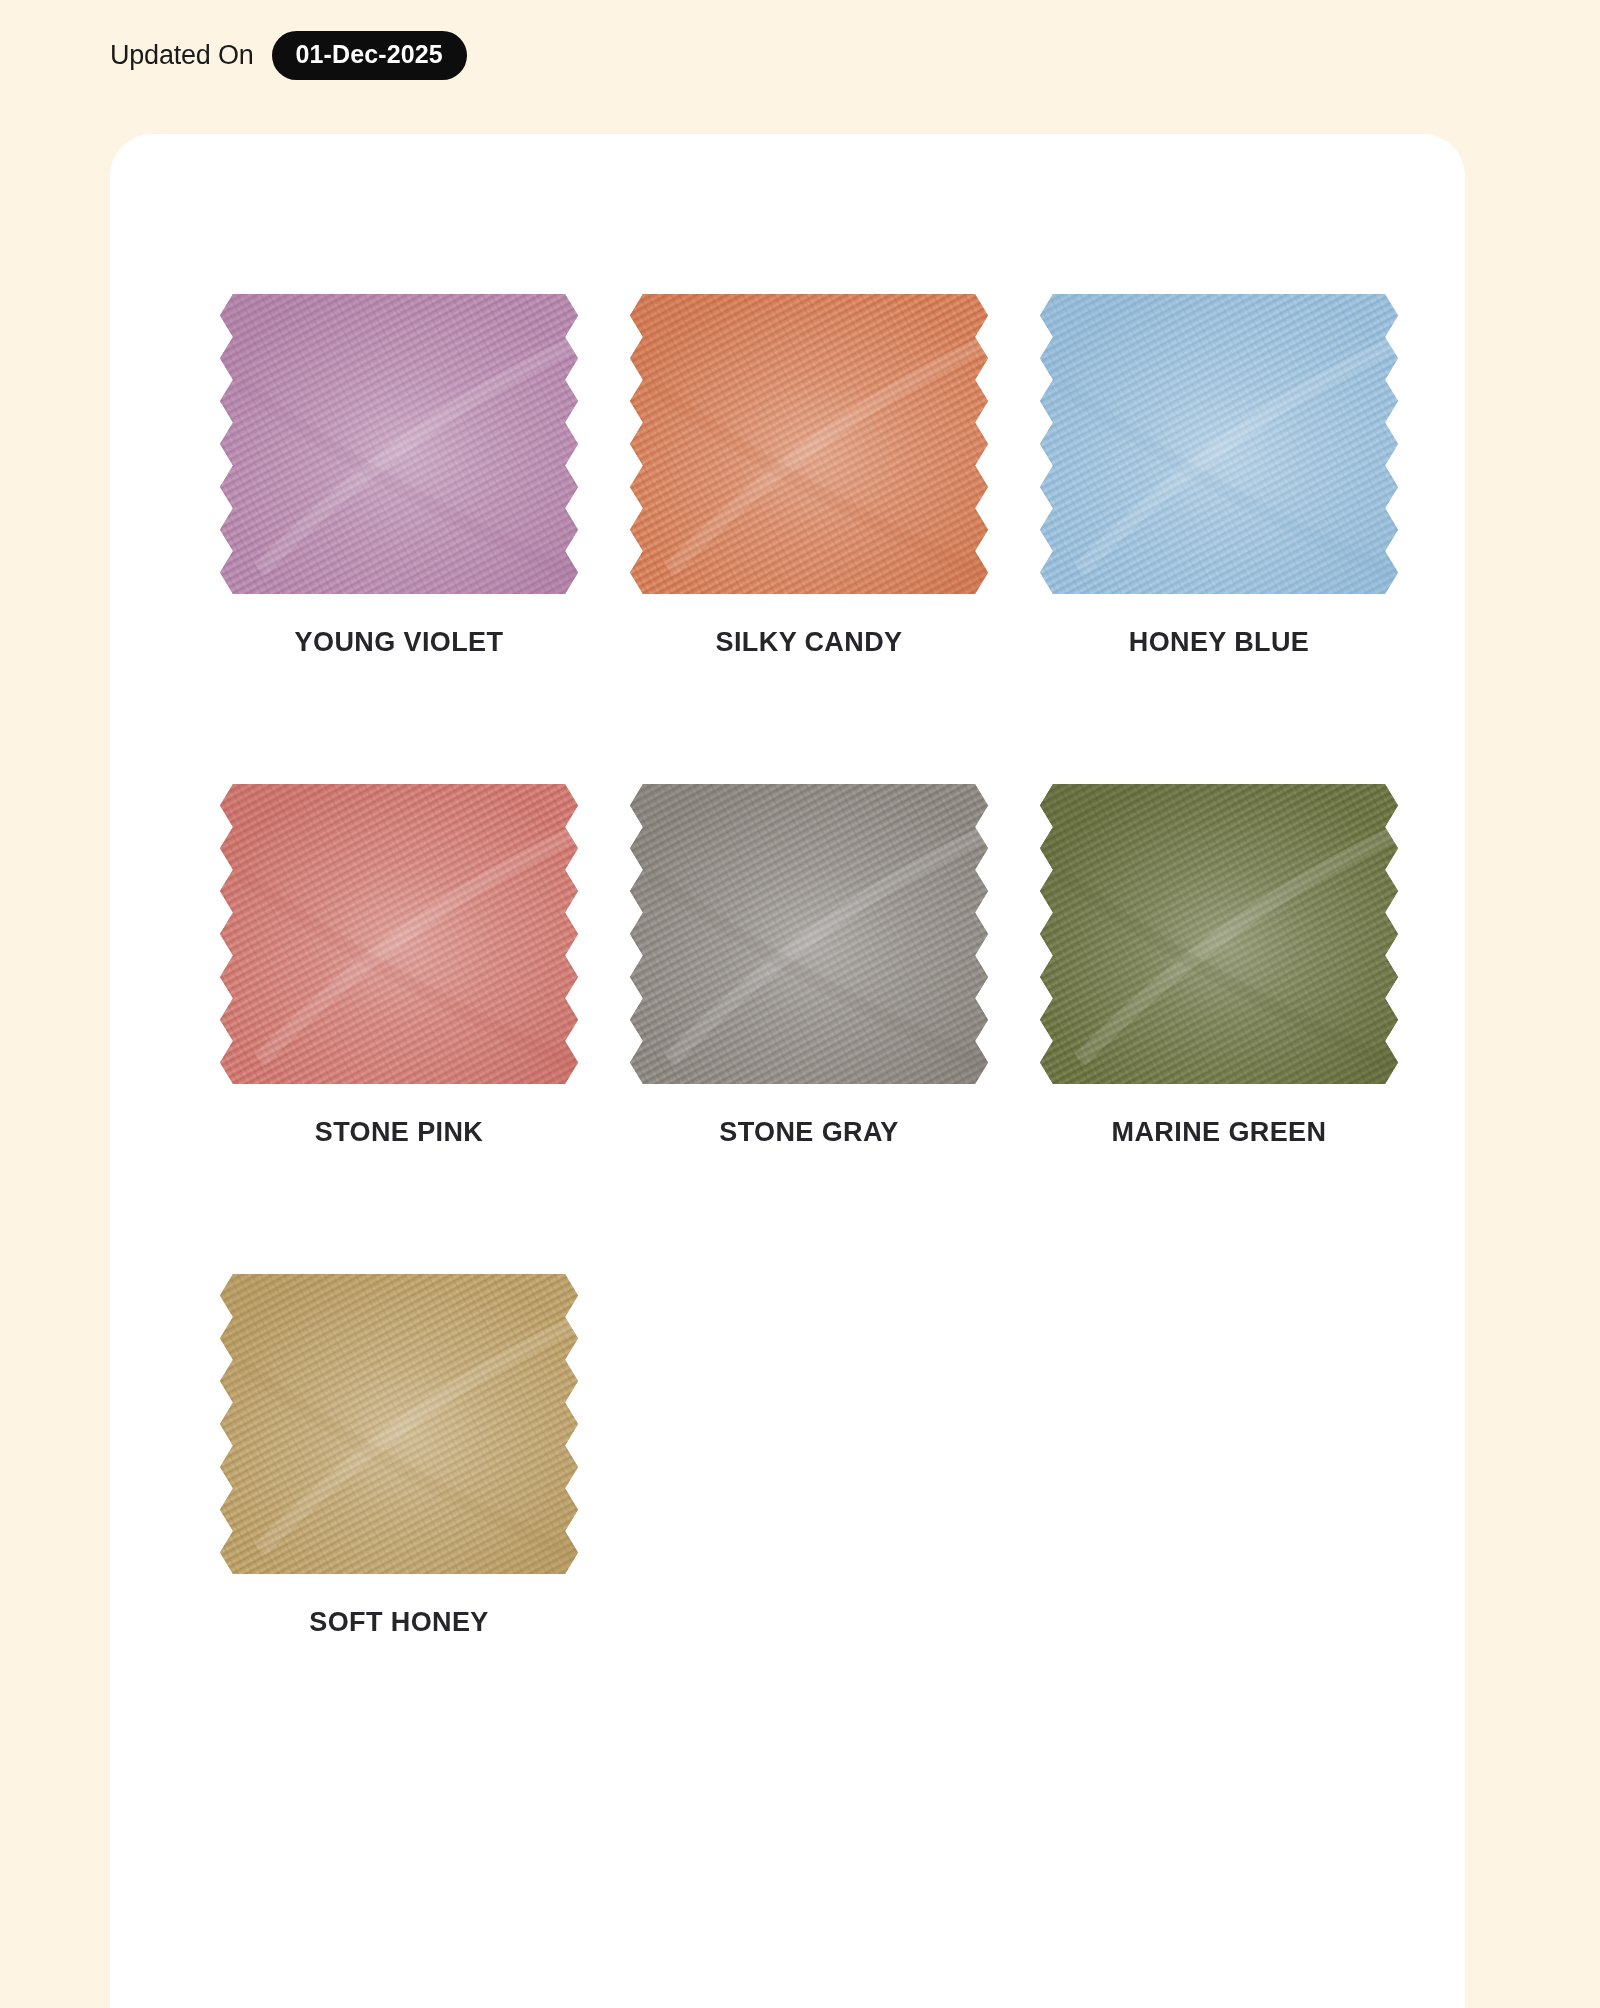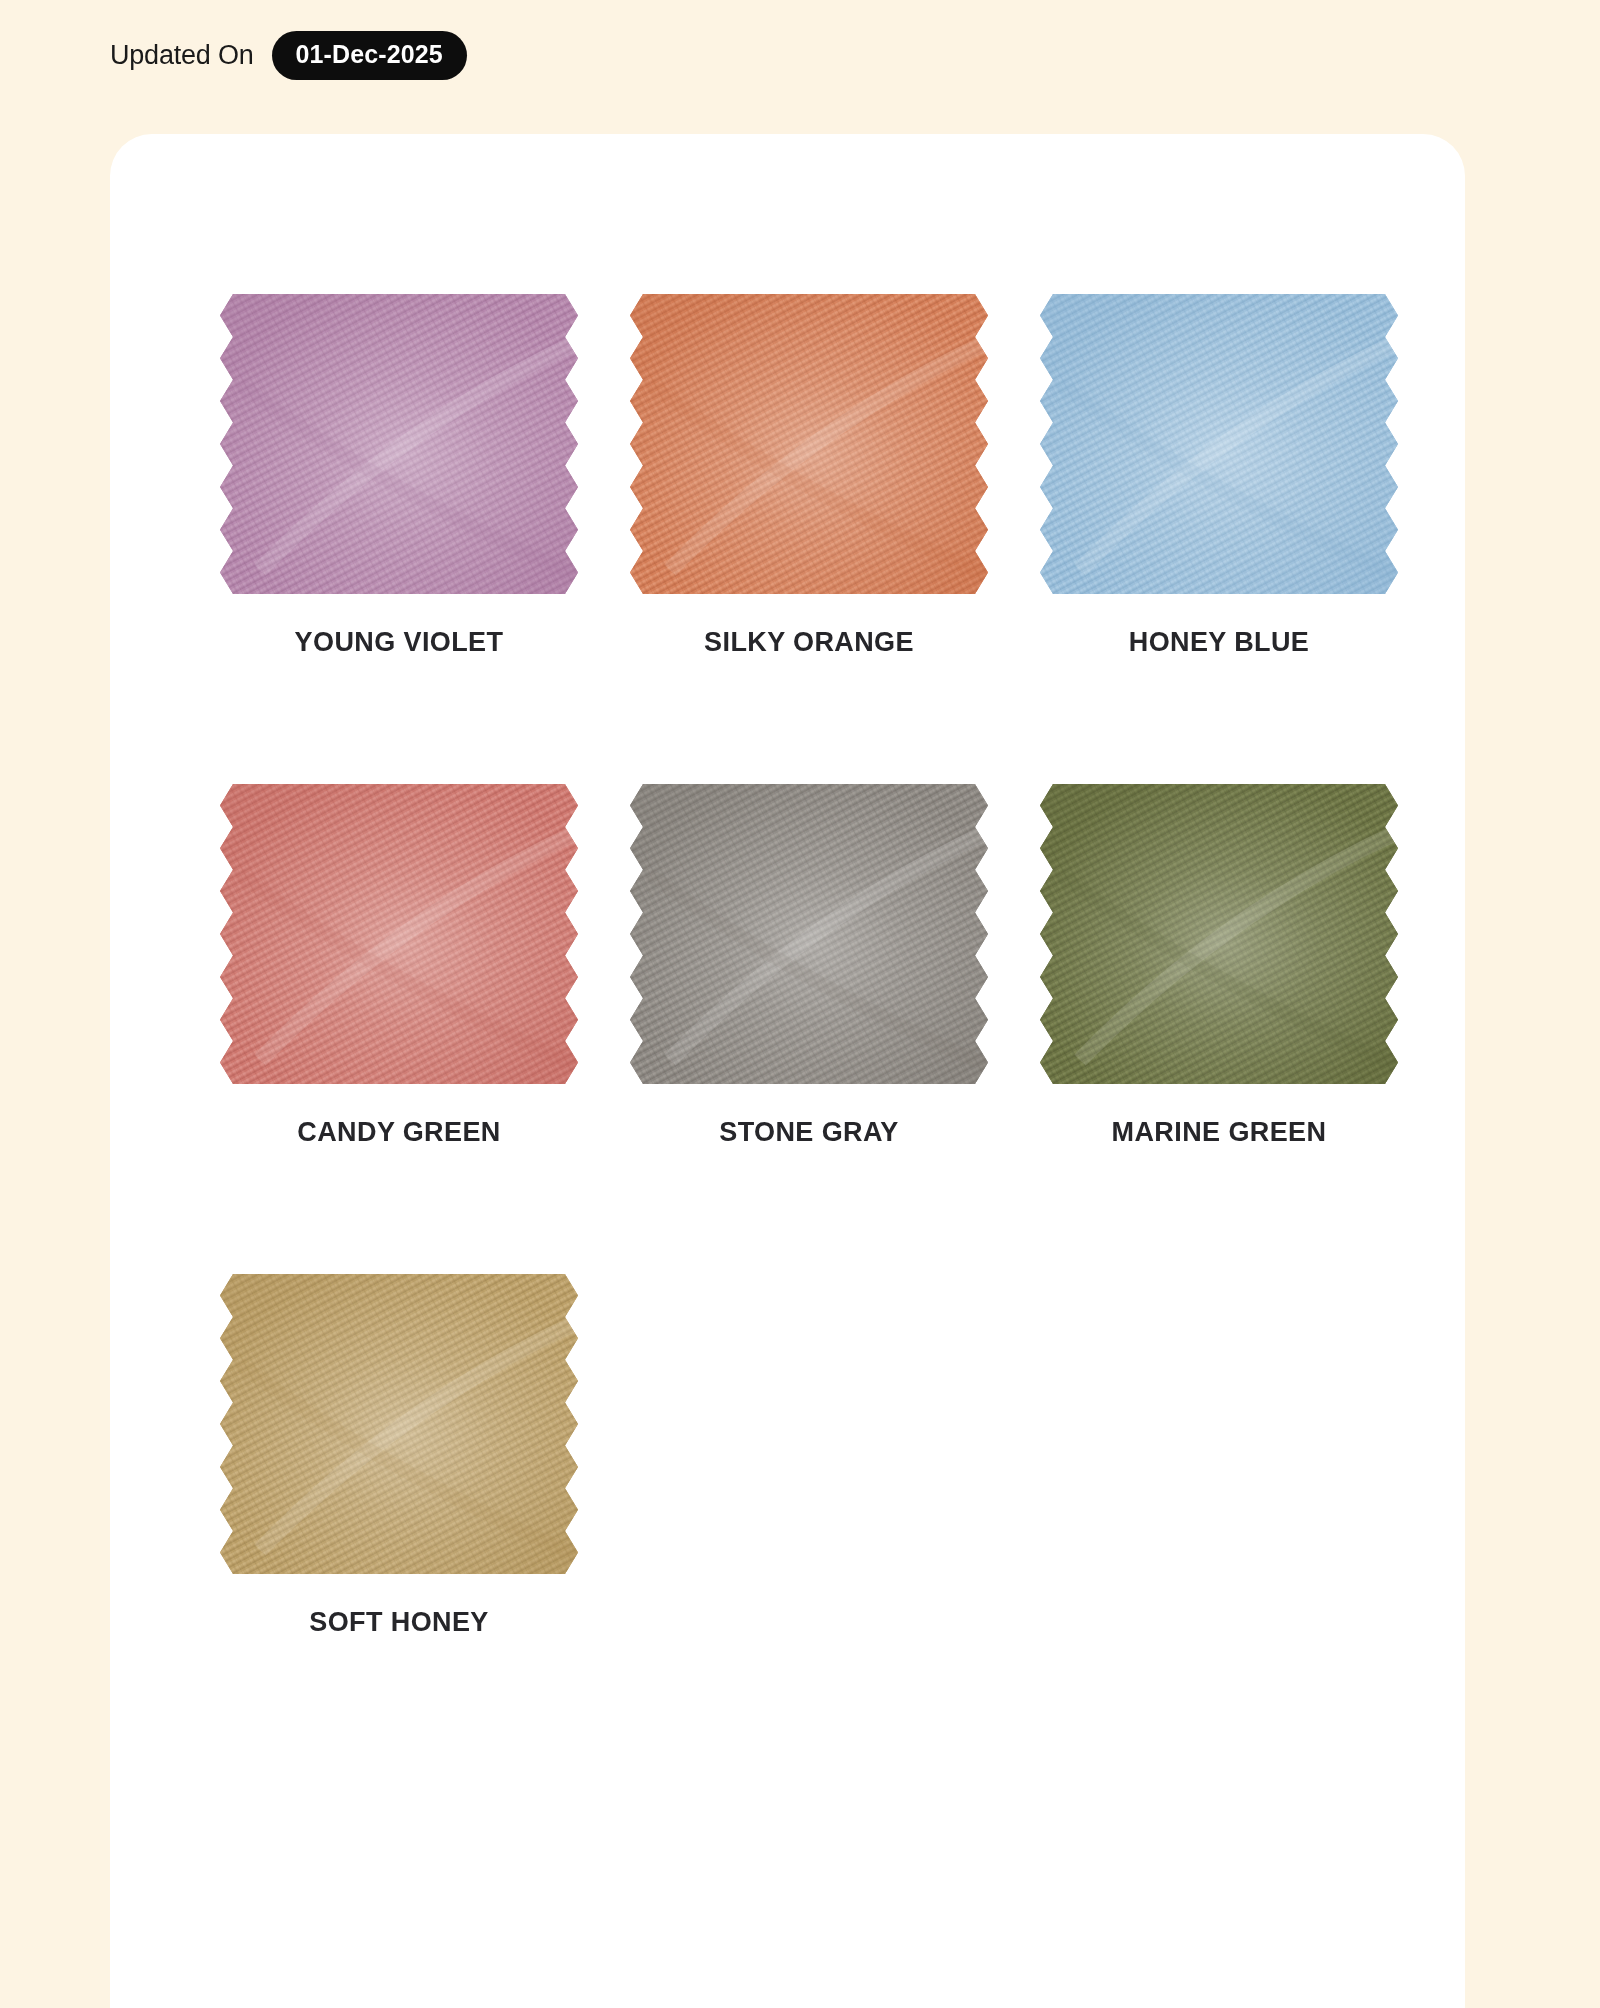--- a/index.html
+++ b/index.html
@@ -213,21 +213,21 @@
       <rect width="358" height="300" fill="url(#twill-sw1)"></rect>
       <rect width="358" height="300" fill="url(#grain-sw1)"></rect>
       <rect width="358" height="300" fill="url(#shade-sw1)"></rect>
       <rect width="358" height="300" fill="url(#sheen-sw1)"></rect>
 
       <path d="M 40 276 Q 186.16 126 358 48" stroke="#FFFFFF" stroke-opacity="0.12" stroke-width="16" fill="none"></path>
       <path d="M 20 90 Q 164.68 198 358 282" stroke="#C26A44" stroke-opacity="0.12" stroke-width="14" fill="none"></path>
     </g>
   </svg>
           </div>
-          <div class="swatch-label">SILKY ORANGE</div>
+          <div class="swatch-label">SILKY CANDY</div>
         </div>
         <div class="cell">
           <div class="swatch-wrap">
   <svg viewBox="0 0 358 300" xmlns="http://www.w3.org/2000/svg">
     <defs>
 
       <pattern id="twill-sw2" width="7" height="7" patternUnits="userSpaceOnUse" patternTransform="rotate(-28)">
         <rect width="7" height="7" fill="#9CC0DC"></rect>
         <rect x="0" y="0" width="7" height="2.3" fill="#BAD5EA" opacity="0.55"></rect>
         <rect x="0" y="3.4" width="7" height="1.6" fill="#6E9BBE" opacity="0.38"></rect>
@@ -313,21 +313,21 @@
       <rect width="358" height="300" fill="url(#twill-sw3)"></rect>
       <rect width="358" height="300" fill="url(#grain-sw3)"></rect>
       <rect width="358" height="300" fill="url(#shade-sw3)"></rect>
       <rect width="358" height="300" fill="url(#sheen-sw3)"></rect>
 
       <path d="M 40 276 Q 186.16 126 358 48" stroke="#FFFFFF" stroke-opacity="0.12" stroke-width="16" fill="none"></path>
       <path d="M 20 90 Q 164.68 198 358 282" stroke="#BC655E" stroke-opacity="0.12" stroke-width="14" fill="none"></path>
     </g>
   </svg>
           </div>
-          <div class="swatch-label">CANDY GREEN</div>
+          <div class="swatch-label">STONE PINK</div>
         </div>
         <div class="cell">
           <div class="swatch-wrap">
   <svg viewBox="0 0 358 300" xmlns="http://www.w3.org/2000/svg">
     <defs>
 
       <pattern id="twill-sw4" width="7" height="7" patternUnits="userSpaceOnUse" patternTransform="rotate(-28)">
         <rect width="7" height="7" fill="#8F8B86"></rect>
         <rect x="0" y="0" width="7" height="2.3" fill="#ADA8A1" opacity="0.55"></rect>
         <rect x="0" y="3.4" width="7" height="1.6" fill="#645F59" opacity="0.38"></rect>

